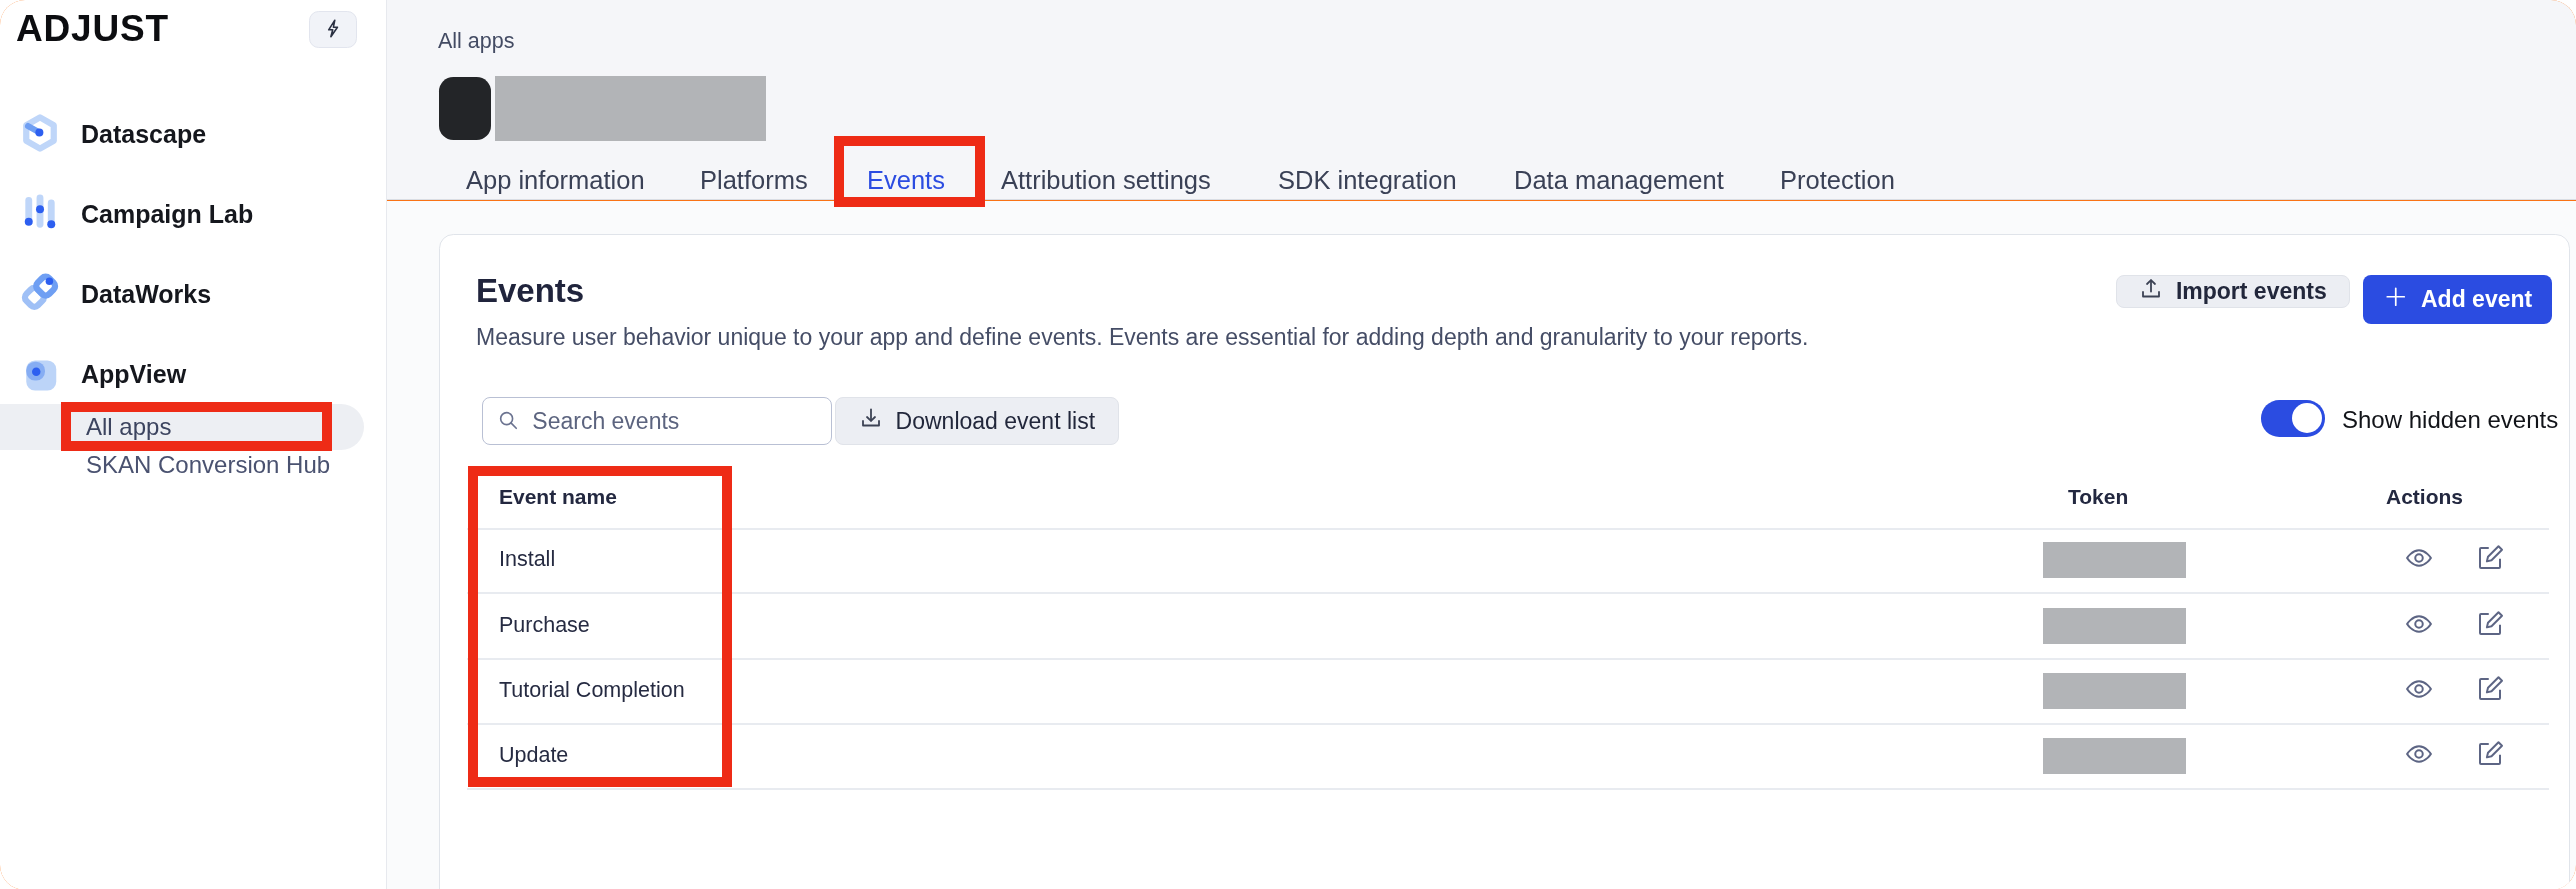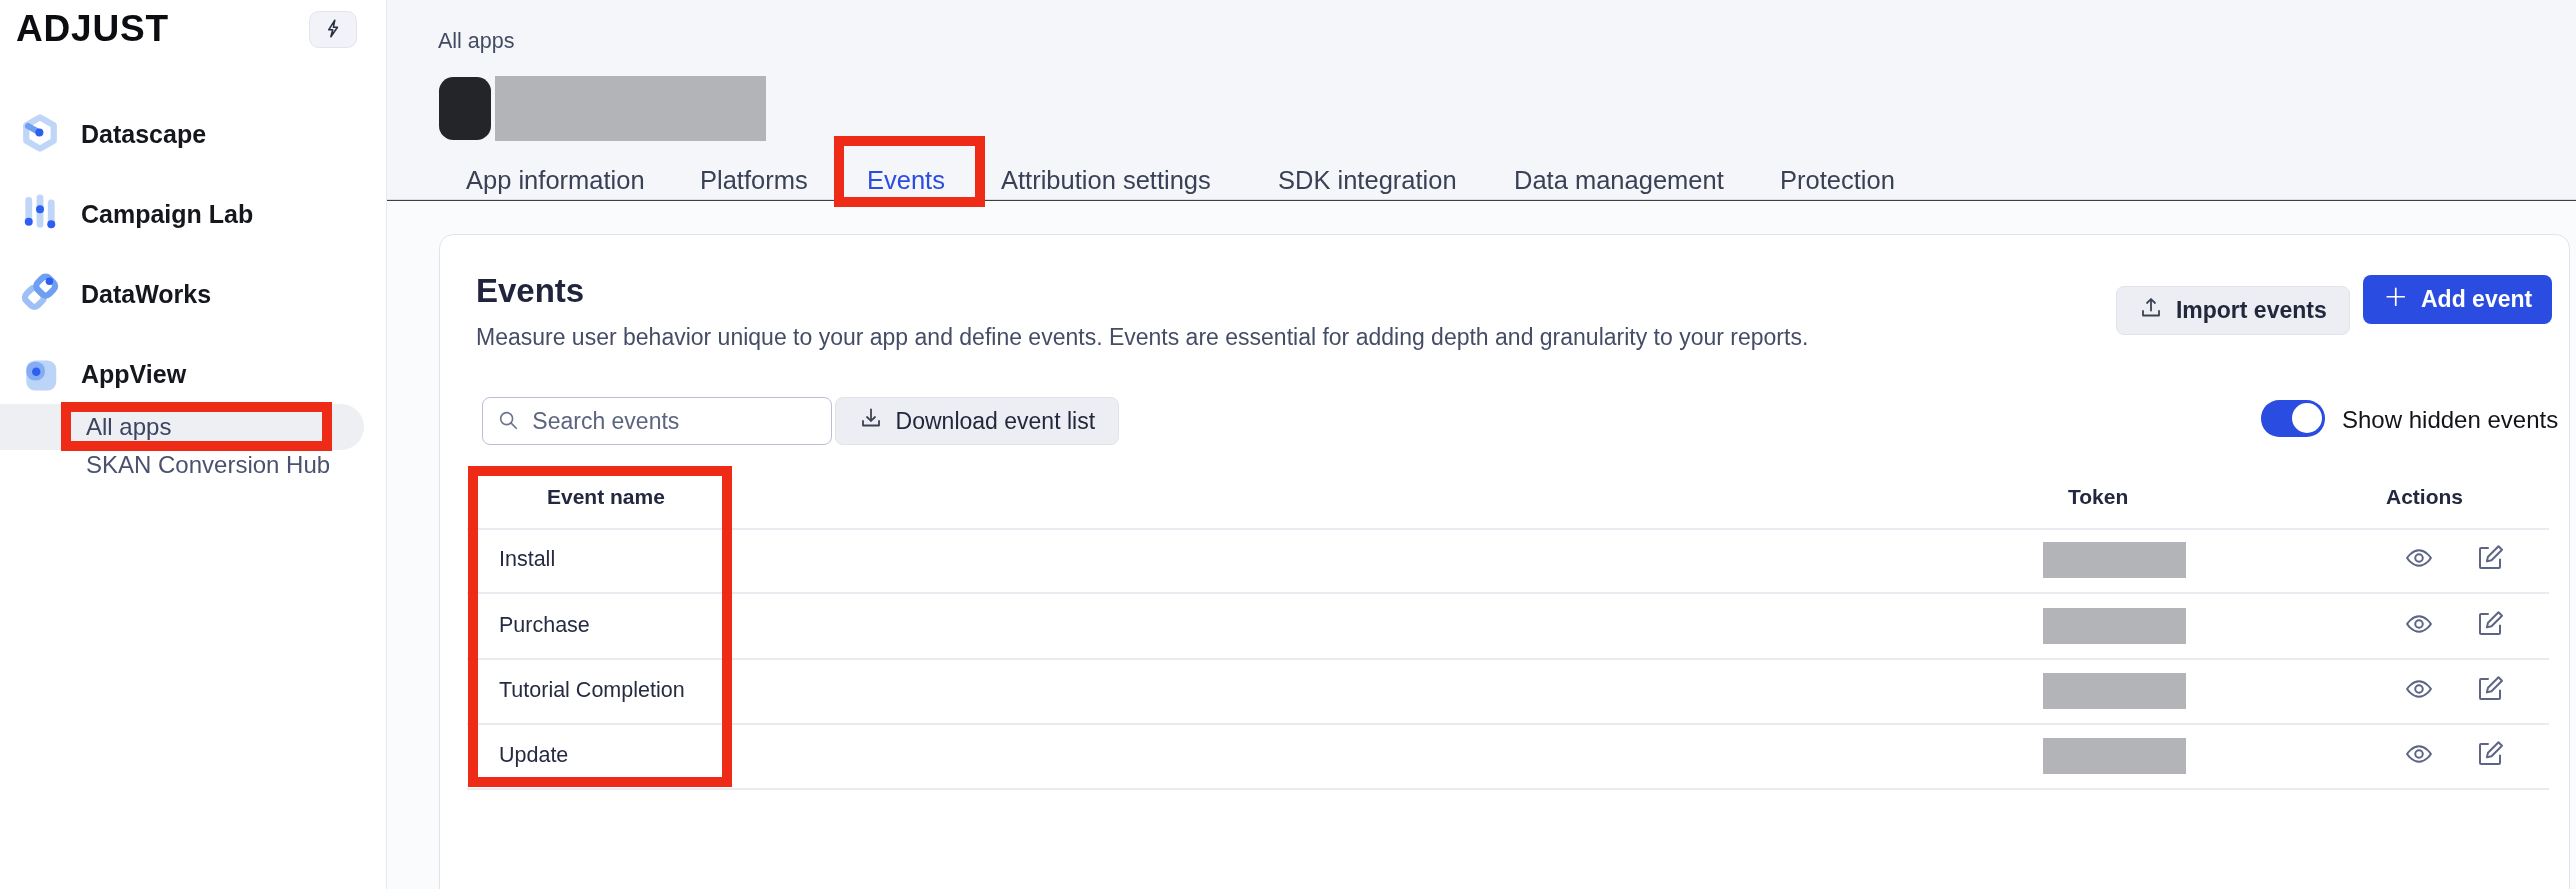--- a/index.html
+++ b/index.html
@@ -1,17 +1,17 @@
 <!DOCTYPE html>
 <html style="font-size:12.7px"><head>
 <meta charset="utf-8">
 <style>
   html,body{margin:0;padding:0;background:#fff;}
   .screen{position:relative;width:2576px;height:890px;overflow:hidden;
-          font-family:"Liberation Sans",sans-serif;color:#23283e;background:#404040;}
+          font-family:"Liberation Sans",sans-serif;color:#23283e;background:#f97316;border-radius:25px;}
   .abs{position:absolute;}
 
   
   .sidebar{left:0;top:0;width:386px;height:890px;background:#fff;border-right:1.6px solid #e7e9ee;z-index:2;}
   .logo{left:16px;top:8px;font-size:37px;font-weight:800;letter-spacing:0.8px;color:#0c0d10;}
   .quick-btn{left:309px;top:11px;width:46px;height:35px;border-radius:9.6px;background:#f1f3f8;
              border:1.6px solid #e2e5ee;display:flex;align-items:center;justify-content:center;}
   .nav-item{left:0;width:386px;height:45px;display:flex;align-items:center;gap:21px;padding-left:20px;box-sizing:border-box;}
   .nav-item .label{font-size:25px;font-weight:700;color:#15171d;}
   .pill{left:0;top:404px;width:364px;height:46px;background:#edeff3;border-radius:0 23px 23px 0;}
@@ -28,21 +28,21 @@
 
   
   .content{left:386px;top:201px;width:2190px;height:689px;background:#fafbfc;}
   .card{left:53px;top:33px;width:2131px;height:804px;background:#fff;border:1.6px solid #e0e4ea;border-radius:14.3px;box-sizing:border-box;}
   .card-title{left:36px;top:37px;font-size:33px;font-weight:700;color:#20243c;}
   .card-desc{left:36px;top:89px;font-size:23px;color:#454d66;}
   .btn{display:flex;align-items:center;justify-content:center;gap:12.7px;border-radius:8px;box-sizing:border-box;
        font-size:23px;font-weight:600;white-space:nowrap;cursor:pointer;}
   .btn.secondary{background:#eceef3;border:1.6px solid #e0e3e9;color:#22273b;}
   .btn.primary{background:#2b4ce1;color:#fff;border:none;}
-  .import-btn{left:1676px;top:51px;width:234px;height:49px;}
+  .import-btn{left:1676px;top:40px;width:234px;height:33px;}
   .add-btn{left:1923px;top:40px;width:189px;height:49px;}
   .search-box{left:42px;top:162px;width:350px;height:48px;border:1.6px solid #b9c0d4;border-radius:8px;background:#fff;
               display:flex;align-items:center;gap:11px;padding:0 14.3px;box-sizing:border-box;}
   .search-box input{border:none;outline:none;font-size:23px;color:#2a3047;width:100%;background:transparent;
                     font-family:"Liberation Sans",sans-serif;}
   .search-box input::placeholder{color:#5c647f;opacity:1;}
   .download-btn{left:395px;top:162px;width:284px;height:48px;font-weight:400;color:#1d2236;}
   .toggle{left:1821px;top:165px;width:64px;height:37px;border-radius:18.3px;background:#2b4ce1;}
   .toggle .knob{position:absolute;right:3.2px;top:3.2px;width:30px;height:30px;border-radius:50%;background:#fff;}
   .toggle-label{left:1902px;top:166px;height:37px;display:flex;align-items:center;font-size:24px;color:#121419;}
@@ -190,21 +190,21 @@
           </svg>
         </span>
         <span>Download event list</span>
       </div>
 
       <div class="abs toggle">
         <span class="knob"></span>
       </div>
       <div class="abs toggle-label">Show hidden events</div>
 
-      <div class="abs th" style="left:59px;top:250px;margin-left:48px;">Event name</div>
+      <div class="abs th" style="left:59px;top:250px;">Event name</div>
       <div class="abs th" style="left:1628px;top:250px;">Token</div>
       <div class="abs th" style="left:1946px;top:250px;">Actions</div>
 
       <div class="abs divider" style="top:293px;"></div>
 
       <div class="abs td-name" style="top:306px;">Install</div>
       <div class="abs token-bar" style="top:307px;"></div>
       <div class="abs icon-btn" style="left:1961px;top:307px;">
         <span>
           <svg width="30" height="30" viewBox="0 0 24 24" fill="none" stroke="#5d6584" stroke-width="1.6">

